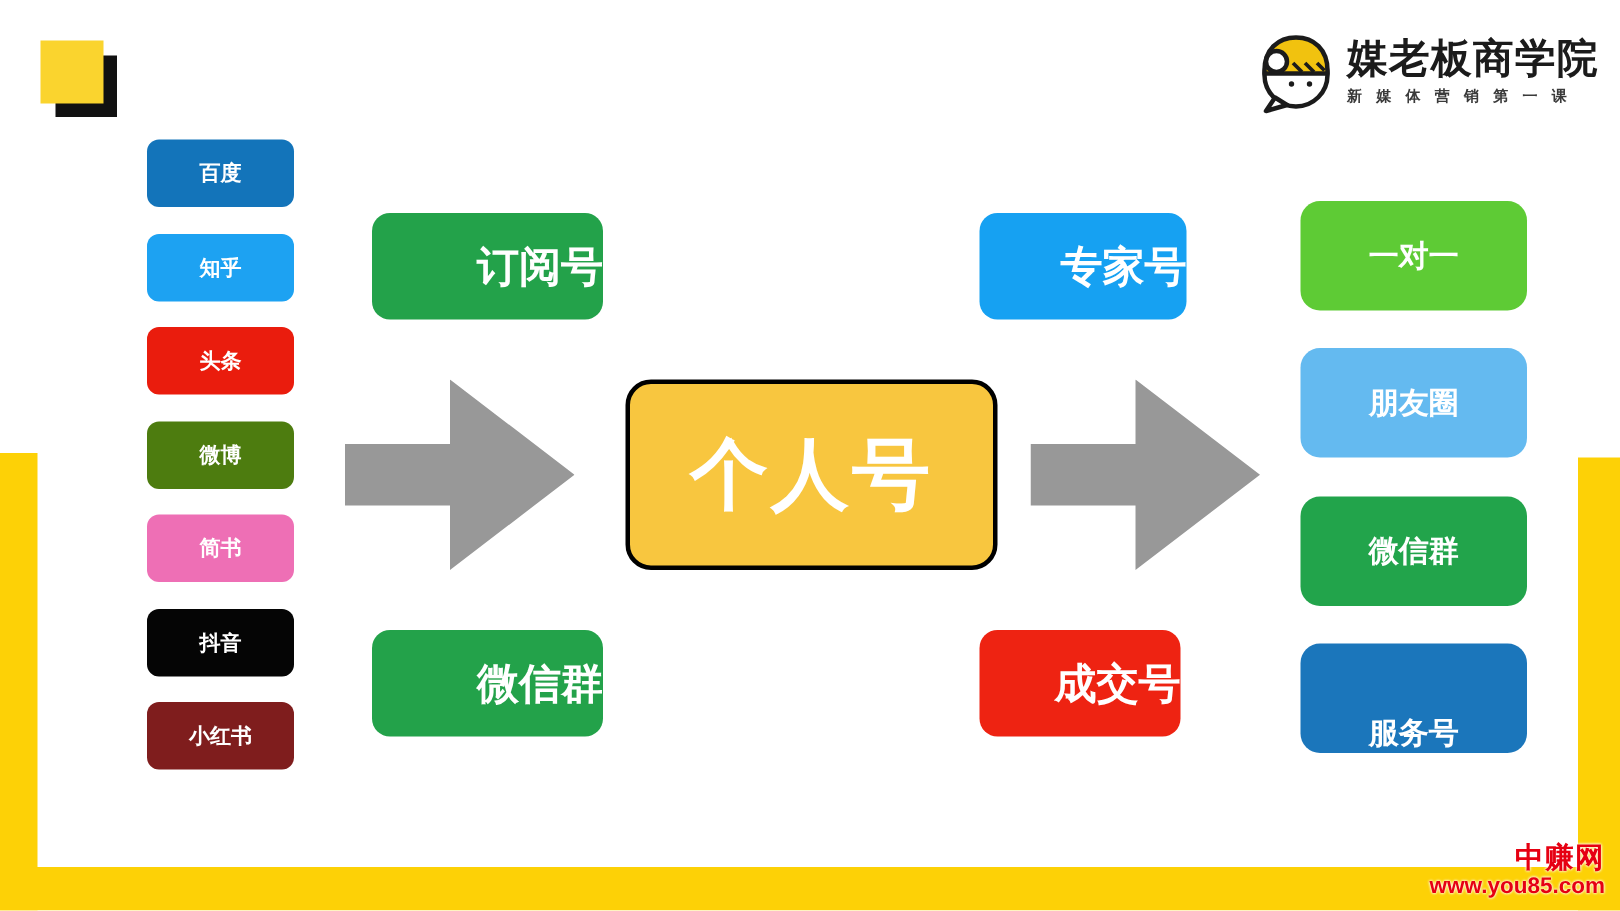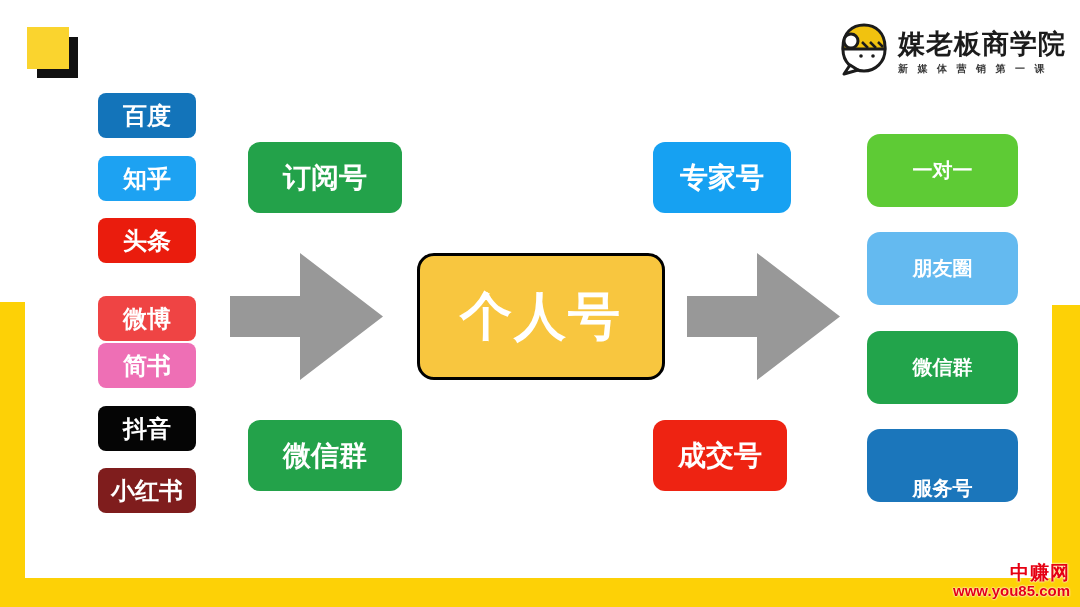--- a/index.html
+++ b/index.html
@@ -13,39 +13,39 @@
     background:#ffffff;
     overflow:hidden;
   }
   .abs{position:absolute;}
   
   .frame-strip{position:absolute;background:#fdd106;}
   
   .deco-back{position:absolute;left:37px;top:37px;width:41px;height:41px;background:#111111;}
   .deco-front{position:absolute;left:27px;top:27px;width:42px;height:42px;background:#fad42e;}
   
-  .logo{position:absolute;right:14px;top:18px;display:flex;align-items:flex-end;}
+  .logo{position:absolute;right:14px;top:18px;display:flex;align-items:center;}
   .logo-text{margin-left:6px;}
   .logo-title{
     font-size:27px;font-weight:bold;color:#1b1b1b;
     letter-spacing:1px;line-height:30px;white-space:nowrap;
   }
   .logo-subtitle{
     font-size:10px;font-weight:bold;color:#3a3a3a;
     letter-spacing:9.5px;margin-top:3px;white-space:nowrap;
   }
   
   .node{
     position:absolute;
     display:flex;align-items:center;justify-content:center;
     color:#ffffff;font-weight:bold;
     border-radius:9px;
   }
-  .node-small{width:98px;height:45px;font-size:24px;border-radius:8px;}
-  .node-mid{width:154px;height:71px;font-size:28px;border-radius:12px;}
+  .node-small{width:98px;height:45px;font-size:14px;border-radius:8px;}
+  .node-mid{width:154px;height:71px;font-size:28px;border-radius:12px;justify-content:flex-end;}
   .node-right{width:151px;height:73px;font-size:20px;border-radius:13px;}
   .node-center{
     width:248px;height:127px;font-size:52px;
     border:3px solid #000000;border-radius:17px;
     box-sizing:border-box;letter-spacing:2px;
   }
   
   .watermark{
     position:absolute;right:10px;bottom:8px;
     text-align:right;font-weight:bold;line-height:1.05;
@@ -91,21 +91,21 @@
 
   <div class="node node-small" style="left: 98px; top: 93px; background-color: rgb(19, 116, 186);">
     <span>百度</span>
   </div>
   <div class="node node-small" style="left: 98px; top: 156px; background-color: rgb(29, 162, 242);">
     <span>知乎</span>
   </div>
   <div class="node node-small" style="left: 98px; top: 218px; background-color: rgb(234, 28, 13); font-family: Liberation Mono, monospace;">
     <span>头条</span>
   </div>
-  <div class="node node-small" style="left: 98px; top: 296px; background-color: #ef4444;">
+  <div class="node node-small" style="left: 98px; top: 281px; background-color: #4d7c0f;">
     <span>微博</span>
   </div>
   <div class="node node-small" style="left: 98px; top: 343px; background-color: rgb(238, 111, 181);">
     <span>简书</span>
   </div>
   <div class="node node-small" style="left: 98px; top: 406px; background-color: rgb(5, 5, 5);">
     <span>抖音</span>
   </div>
   <div class="node node-small" style="left: 98px; top: 468px; background-color: #7f1d1d;">
     <span>小红书</span>

